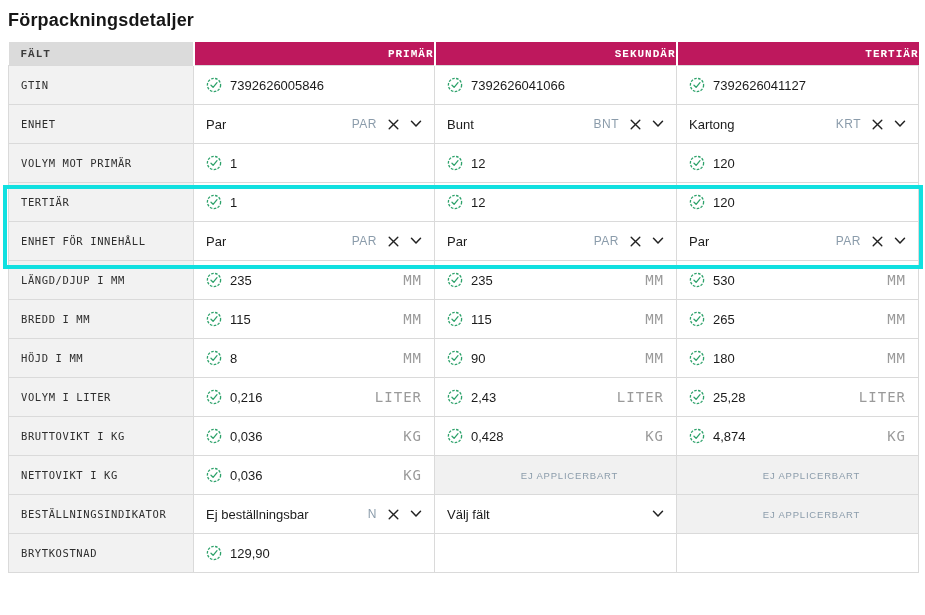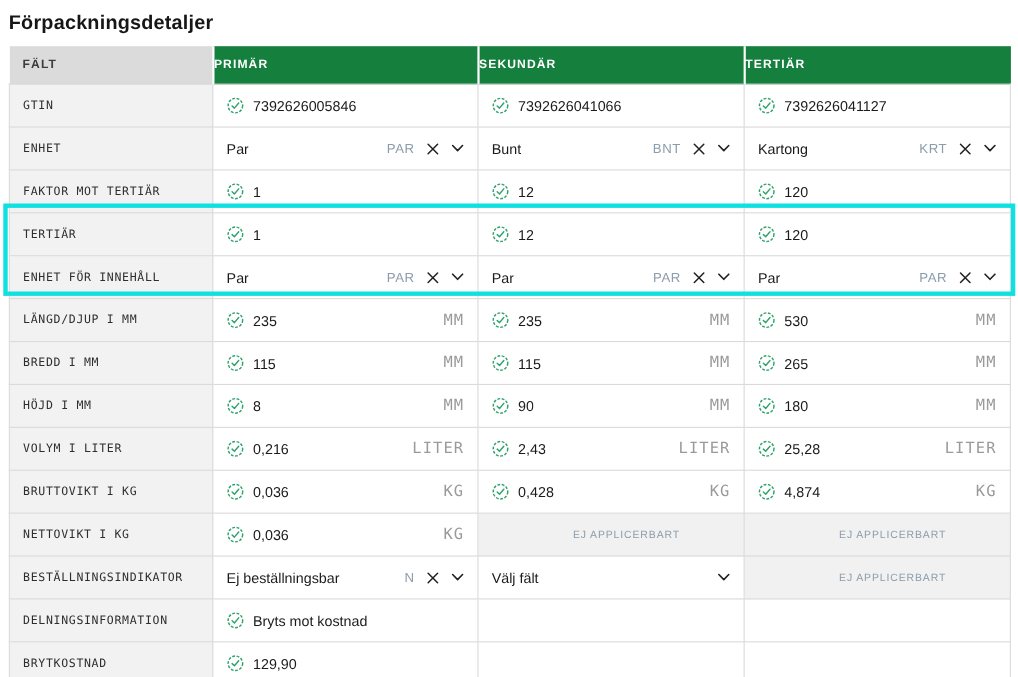--- a/index.html
+++ b/index.html
@@ -2,24 +2,24 @@
 <html><head>
 <meta charset="utf-8">
 <style>
   html,body{margin:0;padding:0;background:#fff;}
   body{width:925px;font-family:"Liberation Sans",sans-serif;-webkit-font-smoothing:antialiased;}
   .wrap{padding:8px 0 0 8px;}
   .page-title{font-size:18px;font-weight:700;color:#161616;margin:2px 0 11px 0;letter-spacing:.2px;}
   .table-wrap{position:relative;width:910px;}
   table{border-collapse:collapse;table-layout:fixed;width:910px;}
   col.c0{width:185px;} col.c1{width:241px;} col.c2{width:242px;} col.c3{width:242px;}
-  thead th{height:34px;font-family:Liberation Sans, sans-serif;
+  thead th{height:23px;font-family:Liberation Mono, monospace;
     font-size:11px;font-weight:700;letter-spacing:1px;padding:0;}
   th.field-hd{background:#dbdbdb;color:#3c3c3c;text-align:left;padding-left:12px;border-right:2px solid #fff;}
-  th.lvl-hd{background:#15803d;color:#ffffff;text-align:left;border-right:2px solid #fff;}
+  th.lvl-hd{background:#be185d;color:#ffffff;text-align:right;border-right:2px solid #fff;}
   th.lvl-hd:last-child{border-right:none;}
   tbody td{height:38px;border:1px solid #dadada;padding:0 12px;background:#fff;
     font-size:13px;color:#1b1b1b;}
   td.label-cell{background:#f2f2f2;font-family:"DejaVu Sans Mono","Liberation Mono",monospace;
     font-size:10.5px;color:#2e2e2e;letter-spacing:.6px;margin-top:35px;}
   .cin{display:flex;align-items:center;height:100%;gap:8px;text-align:right;}
   .cin .val{white-space:nowrap;overflow:hidden;}
   .chk{display:inline-flex;flex:0 0 auto;}
   .unit{margin-left:auto;font-family:"DejaVu Sans Mono","Liberation Mono",monospace;
     font-size:14px;color:#9a9a9a;letter-spacing:1px;}
@@ -141,21 +141,21 @@
                   <span class="icon-btn">
                     <svg width="12" height="8" viewBox="0 0 12 8">
                       <path d="M1.5 1.3 L6 5.9 L10.5 1.3" fill="none" stroke="#222" stroke-width="1.5" stroke-linecap="round" stroke-linejoin="round"></path>
                     </svg>
                   </span>
                 </span>
               </div>
             </td>
           </tr>
           <tr>
-            <td class="label-cell">FAKTOR MOT TERTIÄR</td>
+            <td class="label-cell">VOLYM MOT PRIMÄR</td>
             <td>
               <div class="cin">
                 <span class="chk">
                   <svg width="16" height="16" viewBox="0 0 16 16">
                     <circle cx="8" cy="8" r="6.6" fill="none" stroke="#2EA26B" stroke-width="1.3" stroke-dasharray="2.6 1.4"></circle>
                     <path d="M5 8.3 L7.1 10.3 L11 5.7" fill="none" stroke="#2EA26B" stroke-width="1.3" stroke-linecap="round" stroke-linejoin="round"></path>
                   </svg>
                 </span>
                 <span class="val">1</span>
               </div>
@@ -525,40 +525,20 @@
                       <path d="M1.5 1.3 L6 5.9 L10.5 1.3" fill="none" stroke="#222" stroke-width="1.5" stroke-linecap="round" stroke-linejoin="round"></path>
                     </svg>
                   </span>
                 </span>
               </div>
             </td>
             <td class="na-cell">
               <div class="cin">
                 <span class="na-text">EJ APPLICERBART</span>
               </div>
-            </td>
-          </tr>
-          <tr>
-            <td class="label-cell">DELNINGSINFORMATION</td>
-            <td>
-              <div class="cin">
-                <span class="chk">
-                  <svg width="16" height="16" viewBox="0 0 16 16">
-                    <circle cx="8" cy="8" r="6.6" fill="none" stroke="#2EA26B" stroke-width="1.3" stroke-dasharray="2.6 1.4"></circle>
-                    <path d="M5 8.3 L7.1 10.3 L11 5.7" fill="none" stroke="#2EA26B" stroke-width="1.3" stroke-linecap="round" stroke-linejoin="round"></path>
-                  </svg>
-                </span>
-                <span class="val">Bryts mot kostnad</span>
-              </div>
-            </td>
-            <td>
-              <div class="cin"></div>
-            </td>
-            <td>
-              <div class="cin"></div>
             </td>
           </tr>
           <tr>
             <td class="label-cell">BRYTKOSTNAD</td>
             <td>
               <div class="cin">
                 <span class="chk">
                   <svg width="16" height="16" viewBox="0 0 16 16">
                     <circle cx="8" cy="8" r="6.6" fill="none" stroke="#2EA26B" stroke-width="1.3" stroke-dasharray="2.6 1.4"></circle>
                     <path d="M5 8.3 L7.1 10.3 L11 5.7" fill="none" stroke="#2EA26B" stroke-width="1.3" stroke-linecap="round" stroke-linejoin="round"></path>

